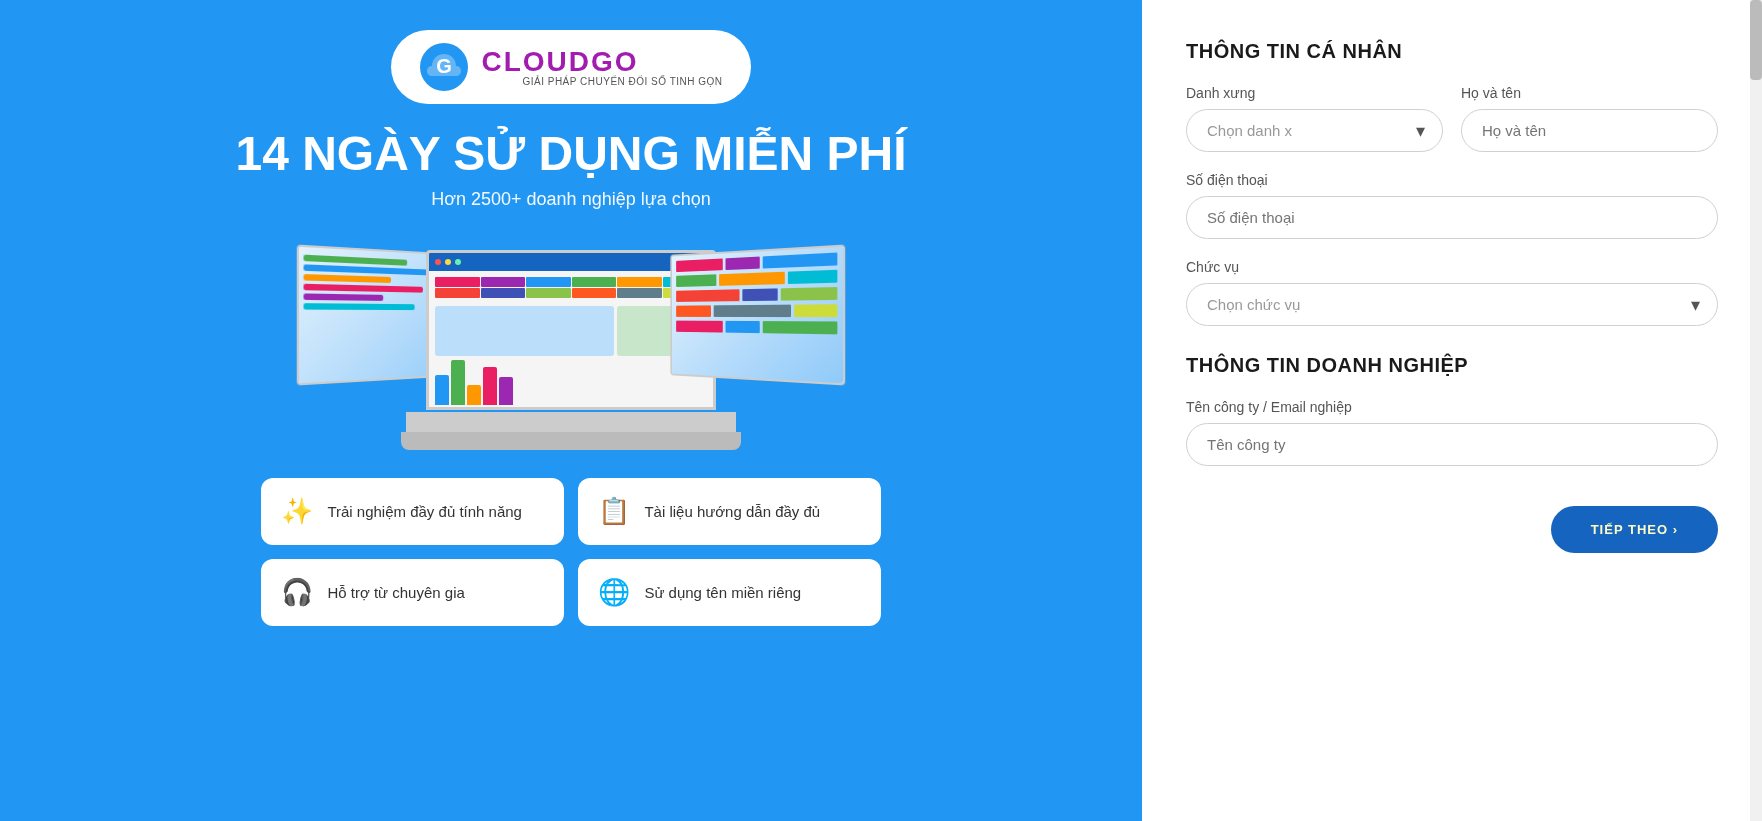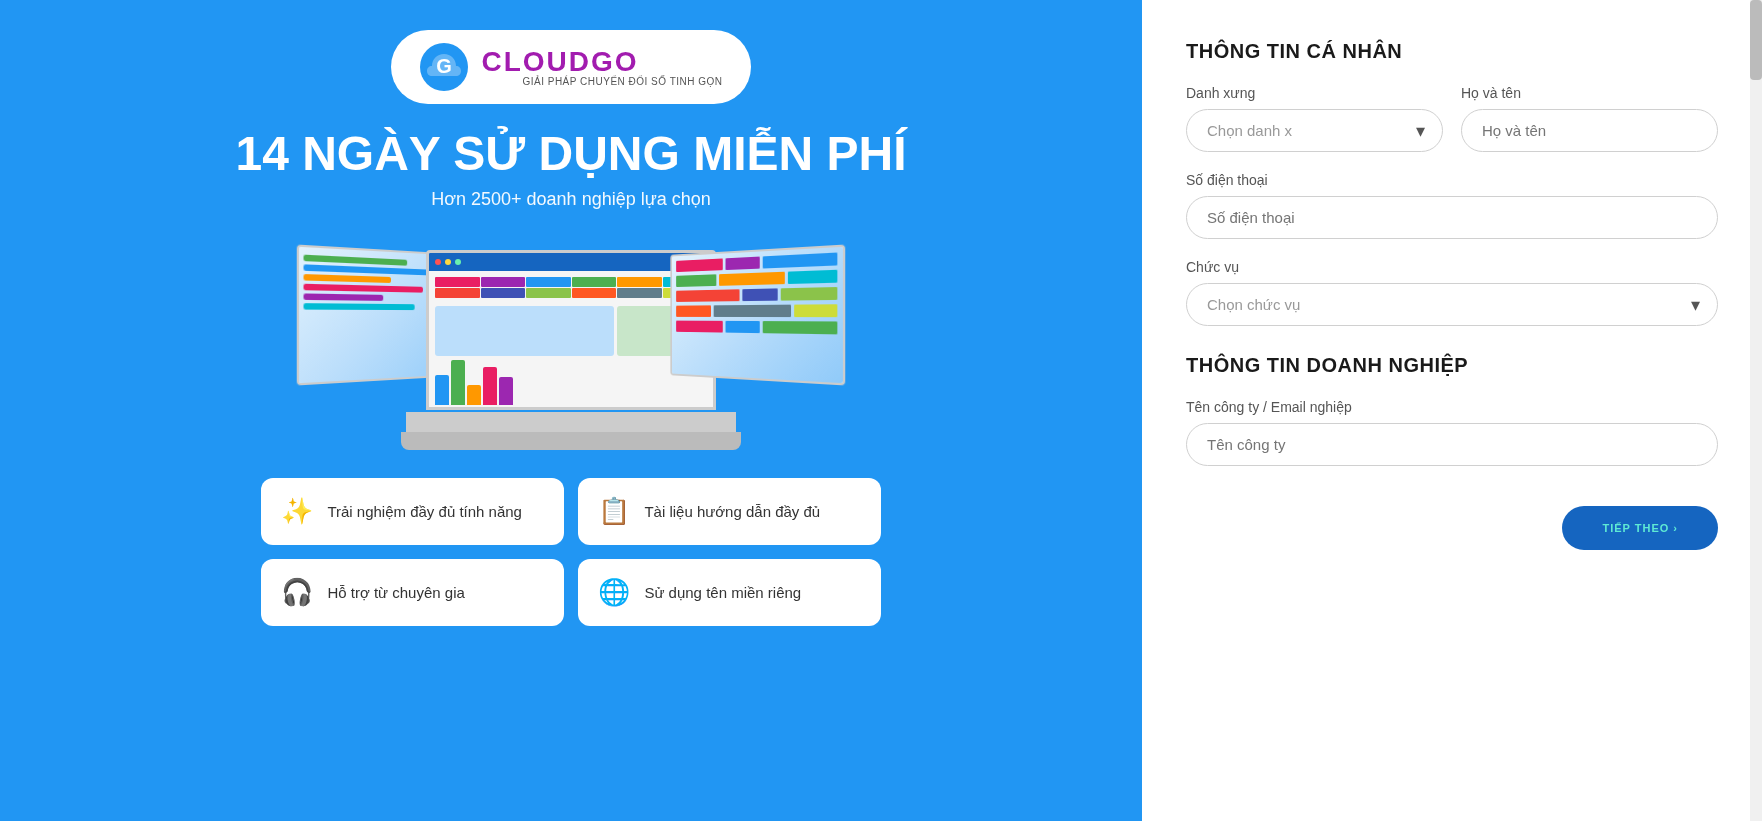--- a/index.html
+++ b/index.html
@@ -271,25 +271,25 @@
     .section-divider {
       margin: 28px 0 22px;
     }
 
     .next-button {
       display: flex;
       align-items: center;
       justify-content: center;
       gap: 8px;
       background: #1565C0;
-      color: #5eead4;
+      color: #fef9c3;
       border: none;
       border-radius: 30px;
       padding: 16px 40px;
-      font-size: 11px;
+      font-size: 13px;
       font-weight: 700;
       letter-spacing: 1px;
       cursor: pointer;
       float: right;
       margin-top: 10px;
       text-transform: uppercase;
     }
 
     .colored-grid {
       display: grid;

